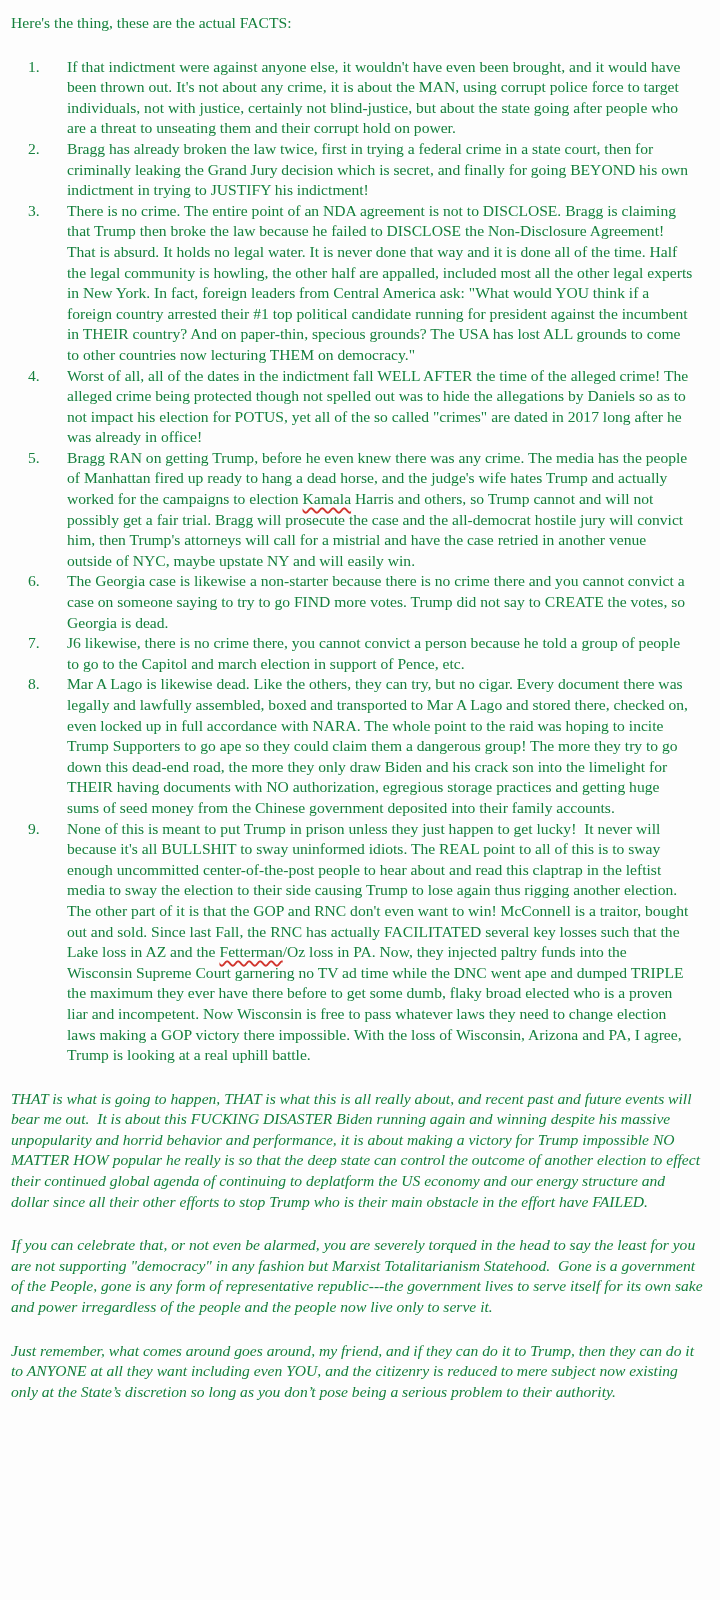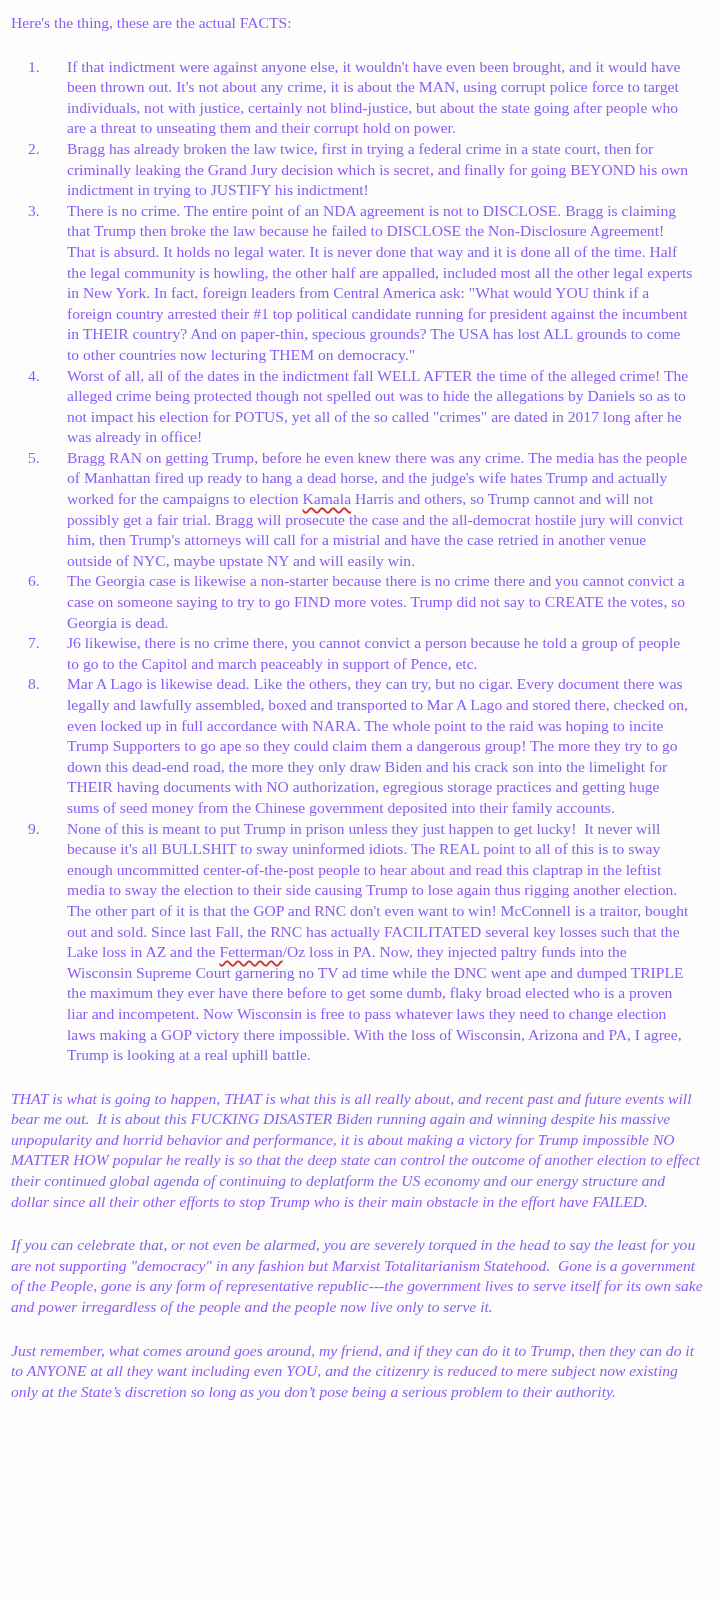--- a/index.html
+++ b/index.html
@@ -8,21 +8,21 @@
     background: #fdfdfd;
   }
   .doc {
     width: 720px;
     min-height: 1600px;
     box-sizing: border-box;
     padding: 13px 16px 30px 11px;
     font-family: "Liberation Serif", "DejaVu Serif", serif;
     font-size: 15.6px;
     line-height: 20.6px;
-    color: #8b5cf6;
+    color: #15803d;
     background: #fdfdfd;
   }
   .intro {
     margin: 0 0 23px 0;
     white-space: pre-wrap;
   }
   .facts-list {
     margin: 0;
   }
   .li {
@@ -86,21 +86,21 @@
       <span class="li-text"><span>Bragg RAN on getting Trump, before he even knew there was any crime. The media has the people of Manhattan fired up ready to hang a dead horse, and the judge's wife hates Trump and actually worked for the campaigns to election </span><span class="sq" style="text-decoration-color: rgb(208, 52, 44);">Kamala</span><span> Harris and others, so Trump cannot and will not possibly get a fair trial. Bragg will prosecute the case and the all-democrat hostile jury will convict him, then Trump's attorneys will call for a mistrial and have the case retried in another venue outside of NYC, maybe upstate NY and will easily win.</span></span>
     </div>
 
     <div class="li">
       <span class="num">6.</span>
       <span class="li-text">The Georgia case is likewise a non-starter because there is no crime there and you cannot convict a case on someone saying to try to go FIND more votes. Trump did not say to CREATE the votes, so Georgia is dead.</span>
     </div>
 
     <div class="li">
       <span class="num">7.</span>
-      <span class="li-text">J6 likewise, there is no crime there, you cannot convict a person because he told a group of people to go to the Capitol and march peaceably in support of Pence, etc.</span>
+      <span class="li-text">J6 likewise, there is no crime there, you cannot convict a person because he told a group of people to go to the Capitol and march election in support of Pence, etc.</span>
     </div>
 
     <div class="li">
       <span class="num">8.</span>
       <span class="li-text">Mar A Lago is likewise dead. Like the others, they can try, but no cigar. Every document there was legally and lawfully assembled, boxed and transported to Mar A Lago and stored there, checked on, even locked up in full accordance with NARA. The whole point to the raid was hoping to incite Trump Supporters to go ape so they could claim them a dangerous group! The more they try to go down this dead-end road, the more they only draw Biden and his crack son into the limelight for THEIR having documents with NO authorization, egregious storage practices and getting huge sums of seed money from the Chinese government deposited into their family accounts.</span>
     </div>
 
     <div class="li">
       <span class="num">9.</span>
       <span class="li-text"><span>None of this is meant to put Trump in prison unless they just happen to get lucky!  It never will because it's all BULLSHIT to sway uninformed idiots. The REAL point to all of this is to sway enough uncommitted center-of-the-post people to hear about and read this claptrap in the leftist media to sway the election to their side causing Trump to lose again thus rigging another election. The other part of it is that the GOP and RNC don't even want to win! McConnell is a traitor, bought out and sold. Since last Fall, the RNC has actually FACILITATED several key losses such that the Lake loss in AZ and the </span><span class="sq" style="text-decoration-color: rgb(208, 52, 44);">Fetterman</span><span>/Oz loss in PA. Now, they injected paltry funds into the Wisconsin Supreme Court garnering no TV ad time while the DNC went ape and dumped TRIPLE the maximum they ever have there before to get some dumb, flaky broad elected who is a proven liar and incompetent. Now Wisconsin is free to pass whatever laws they need to change election laws making a GOP victory there impossible. With the loss of Wisconsin, Arizona and PA, I agree, Trump is looking at a real uphill battle.</span></span>

